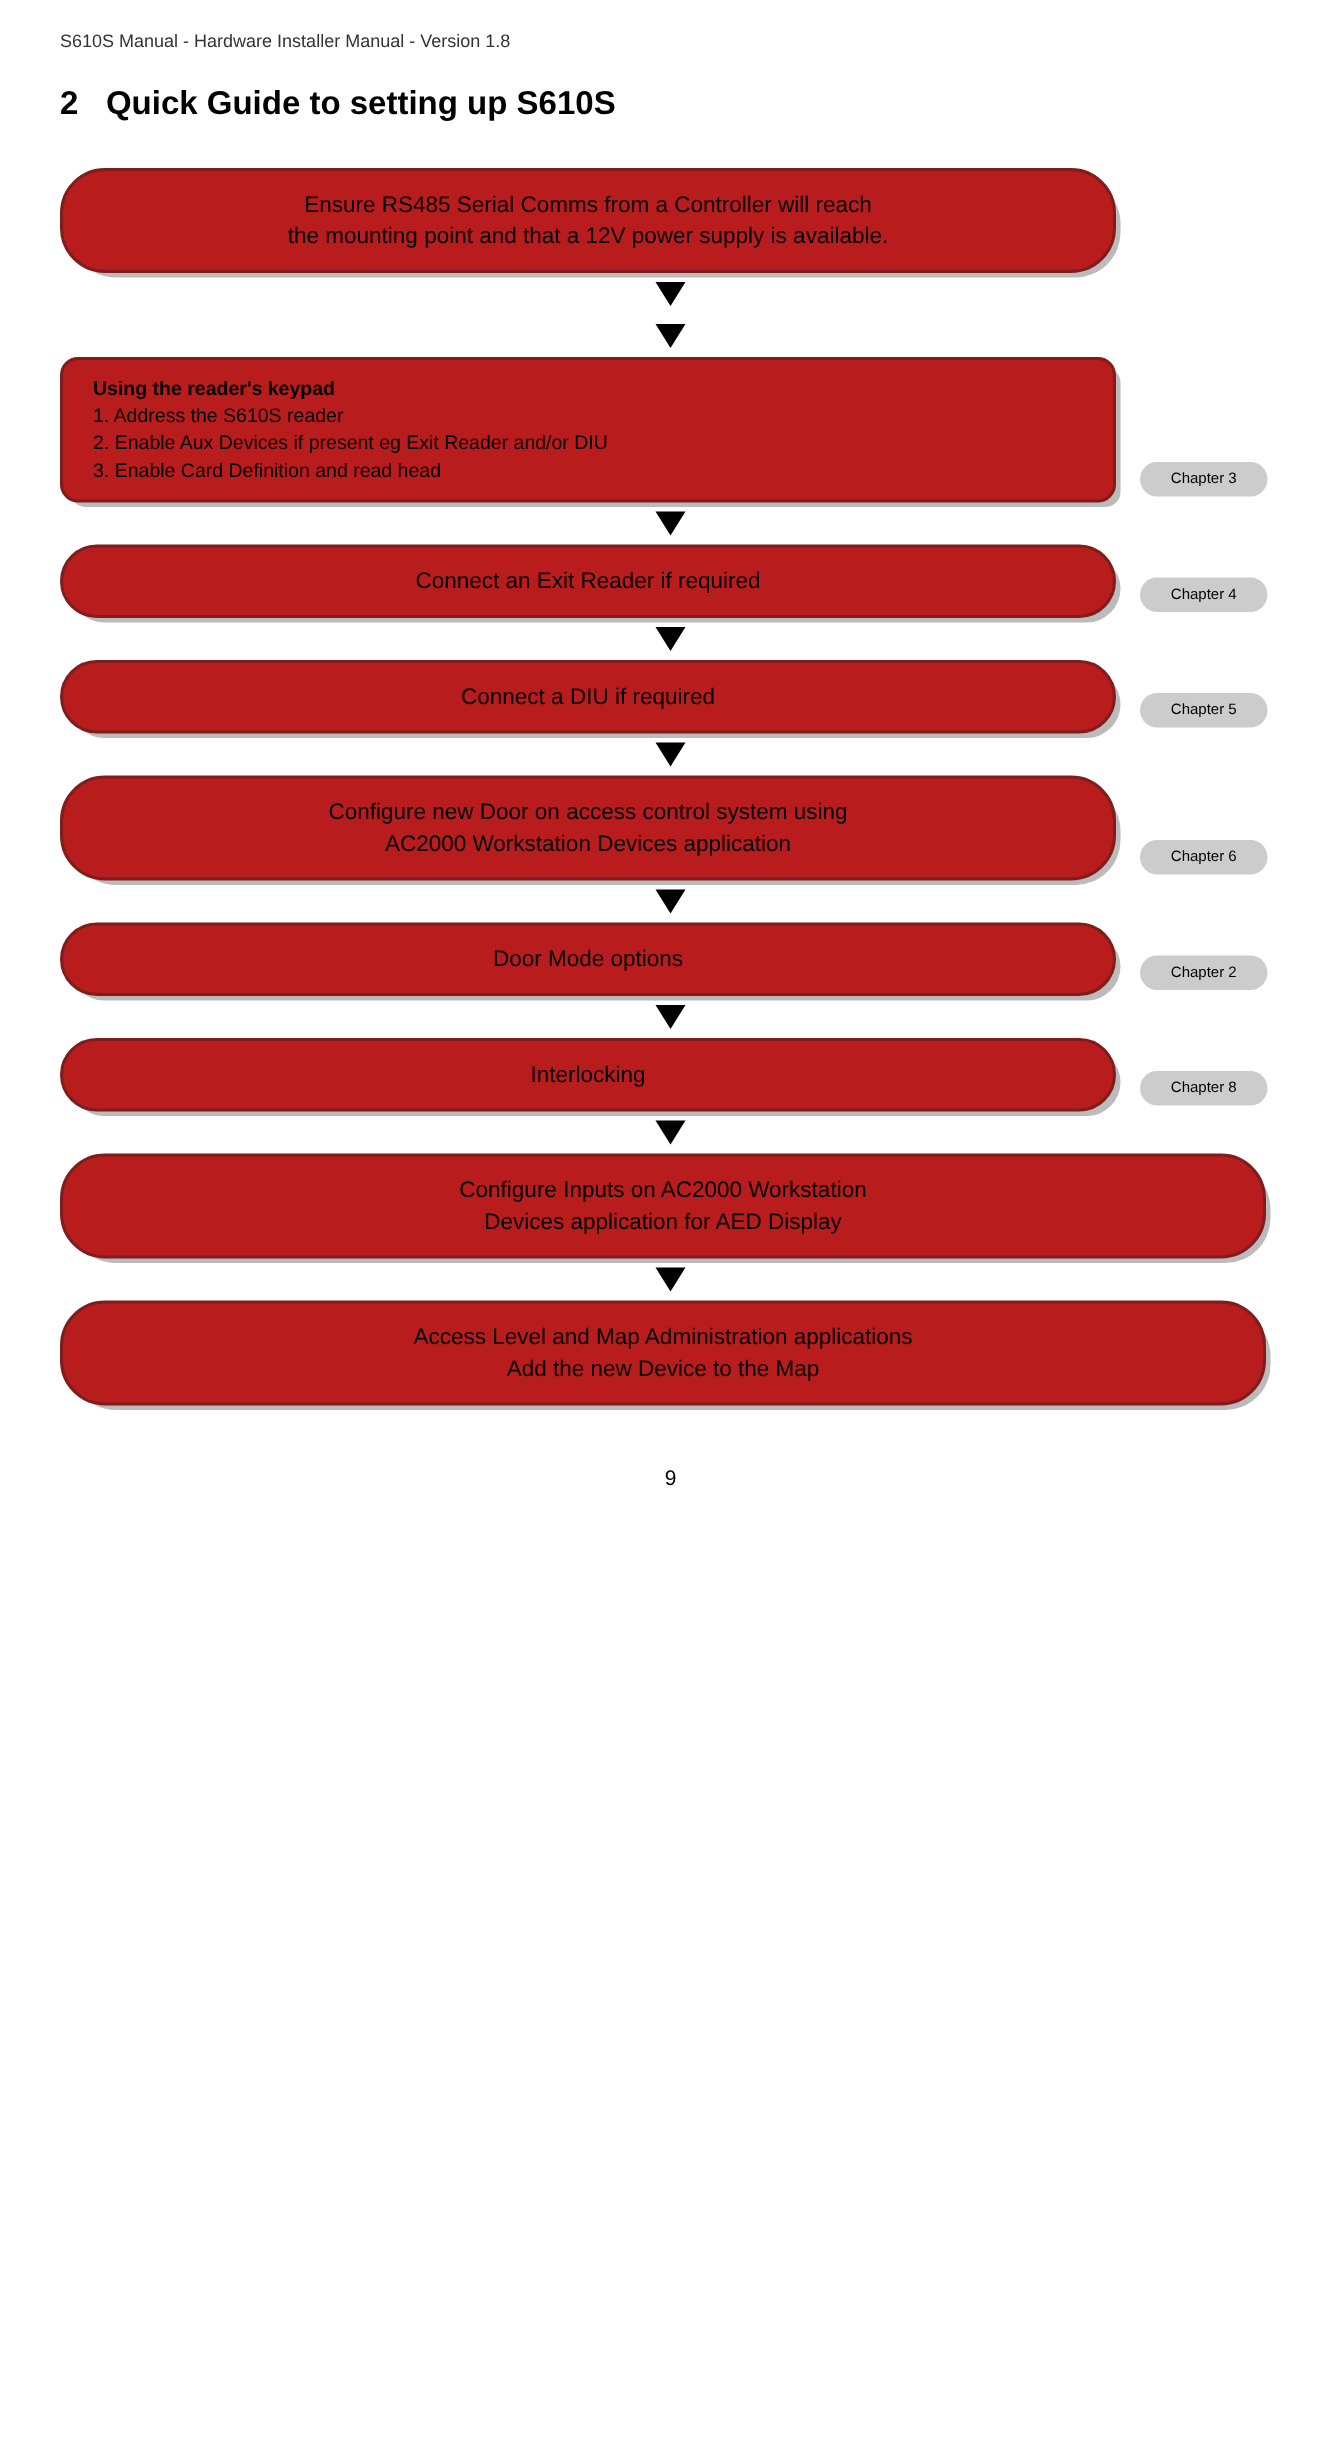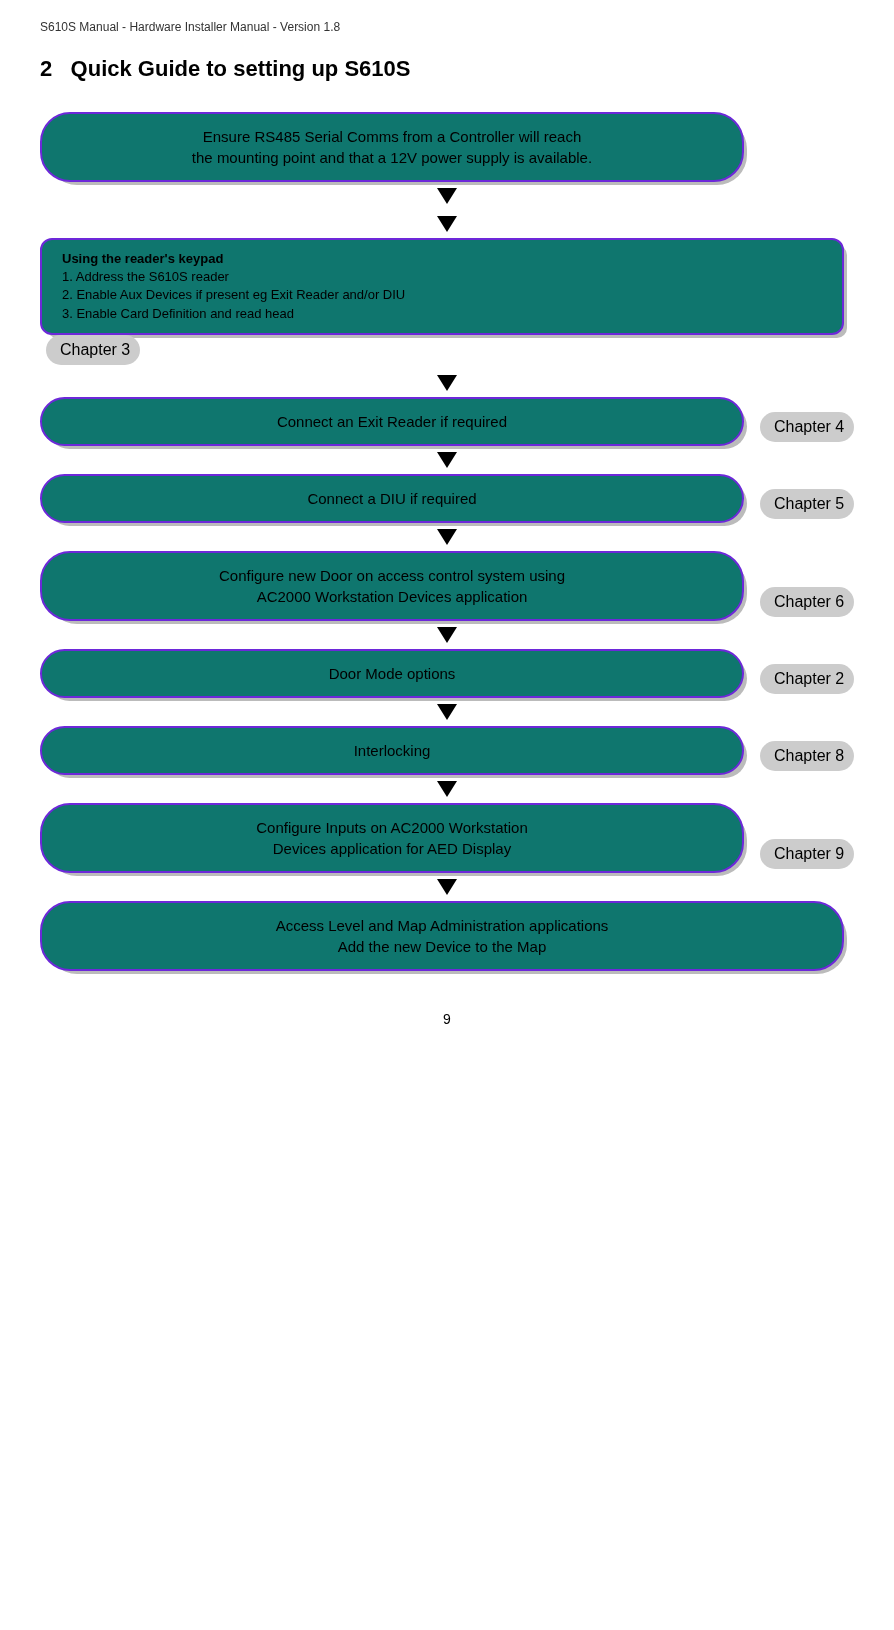--- a/index.html
+++ b/index.html
@@ -23,37 +23,37 @@
       margin-bottom: 30px;
     }
     .flow-container {
       display: flex;
       flex-direction: column;
       align-items: center;
       gap: 0;
       width: 100%;
     }
     .step-box {
-      background: #0f766e;
-      border: 2px solid #6d28d9;
+      background: #b91c1c;
+      border: 2px solid #7f1d1d;
       border-radius: 30px;
       padding: 12px 24px;
       text-align: center;
       font-size: 15px;
       line-height: 1.4;
       flex: 1;
       margin-right: 10px;
     }
     .chapter-tag {
       background: #ccc;
       border-radius: 20px;
       padding: 6px 14px;
-      font-size: 16px;
+      font-size: 10px;
       white-space: nowrap;
-      text-align: left;
+      text-align: center;
       min-width: 85px;
     }
     .chapter-tag.two-line {
       min-width: 100px;
       line-height: 1.4;
     }
     .arrow {
       display: flex;
       justify-content: center;
       align-items: center;
@@ -134,21 +134,21 @@
       <div class="step-box shadow-box">
         Ensure RS485 Serial Comms from a Controller will reach<br>the mounting point and that a 12V power supply is available.
       </div>
     </div>
     <div class="chapter-side"></div>
   </div>
   <div class="arrow"></div>
 
   <div class="arrow"></div>
 
-  <div class="step-container" style="position:relative;flex-direction:column;">
+  <div class="step-container" style="position:relative;">
     <div class="step-main">
       <div class="step-box keypad-box keypad-shadow shadow-box" style="border-radius:12px;">
         <strong>Using the reader's keypad</strong><br>
         <span>1. Address the S610S reader</span><br>
         <span>2. Enable Aux Devices if present eg Exit Reader and/or DIU</span><br>
         <span>3. Enable Card Definition and read head</span>
       </div>
     </div>
     <div class="chapter-side" style="align-items:flex-end;">
       <div class="chapter-tag">Chapter 3</div>
@@ -215,23 +215,20 @@
     </div>
   </div>
   <div class="arrow"></div>
 
   <div class="step-container">
     <div class="step-main">
       <div class="step-box shadow-box">
         Configure Inputs on AC2000 Workstation<br>Devices application for AED Display
       </div>
     </div>
-    <div class="chapter-side" style="align-items:flex-end;">
-      <div class="chapter-tag">Chapter 9</div>
-    </div>
   </div>
   <div class="arrow"></div>
 
   <div class="step-container">
     <div class="step-main">
       <div class="step-box shadow-box">
         Access Level and Map Administration applications<br>Add the new Device to the Map
       </div>
     </div>
   </div>

